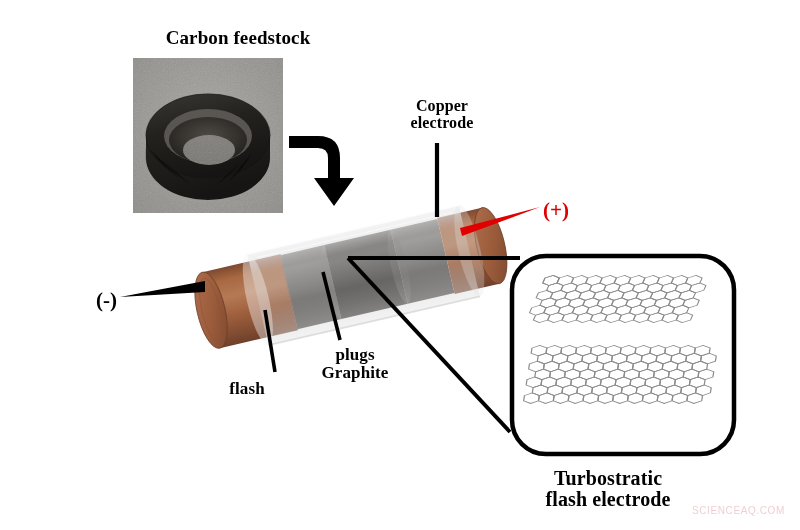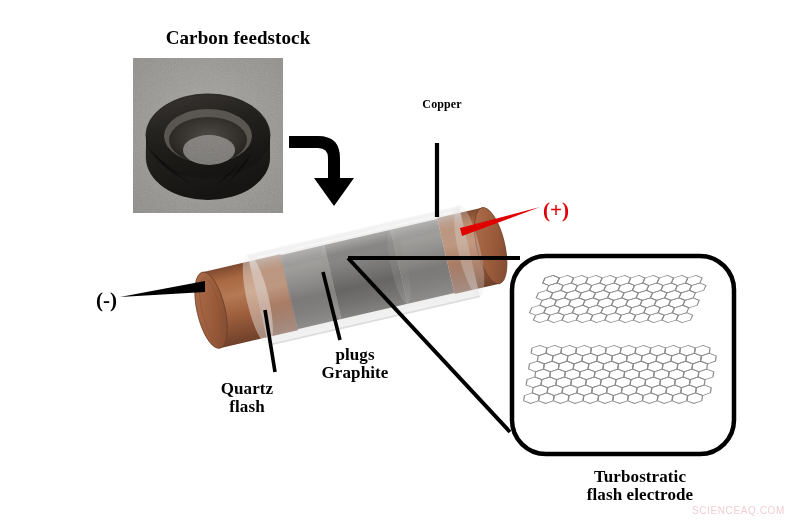--- a/index.html
+++ b/index.html
@@ -2,24 +2,24 @@
 <html><head>
 <meta charset="utf-8">
 <style>
   html,body{margin:0;padding:0;background:#fff;}
   body{width:800px;height:530px;position:relative;overflow:hidden;
        font-family:"Liberation Serif",serif;background:#ffffff;}
   #stage{position:absolute;left:0;top:0;width:800px;height:414px;}
   .lbl{position:absolute;font-family:"Liberation Serif",serif;font-weight:bold;
        color:#000;text-align:center;line-height:1.04;letter-spacing:0.1px;}
   #lbl-carbon{left:128px;top:28px;width:220px;font-size:19px;}
-  #lbl-copper{left:372px;top:98px;width:140px;font-size:12px;}
+  #lbl-copper{left:372px;top:98px;width:140px;font-size:16px;}
   #lbl-graphite{left:295px;top:346px;width:120px;font-size:17px;}
   #lbl-quartz{left:192px;top:380px;width:110px;font-size:17px;}
-  #lbl-turbo{left:540px;top:468px;width:200px;font-size:17px;}
+  #lbl-turbo{left:508px;top:468px;width:200px;font-size:20px;}
   .pol{position:absolute;font-family:"Liberation Serif",serif;font-weight:bold;font-size:21px;}
   #pol-neg{left:96px;top:288px;color:#000;}
   #pol-pos{left:543px;top:198px;color:#e00000;}
   #watermark{position:absolute;left:692px;top:505px;font-family:"Liberation Sans",sans-serif;
              font-size:10px;color:#f0cfd3;letter-spacing:0.6px;}
   #tirebox{position:absolute;left:133px;top:58px;width:150px;height:155px;overflow:hidden;}
   svg{position:absolute;left:0;top:0;}
 </style>
 </head>
 <body>
@@ -336,29 +336,29 @@
             <use href="#hexrow1" x="154" y="72"></use>
         </g>
       </g>
     </g>
   </svg>
 
   <div class="lbl" id="lbl-carbon">Carbon feedstock</div>
 
   <div class="lbl" id="lbl-copper">
     <div>Copper</div>
+    <div>electrode</div>
   </div>
 
   <div class="lbl" id="lbl-graphite">
     <div>plugs</div>
     <div>Graphite</div>
   </div>
 
   <div class="lbl" id="lbl-quartz">
-    <div>Quartz</div>
     <div>flash</div>
   </div>
 
   <div class="lbl" id="lbl-turbo">
     <div>Turbostratic</div>
     <div>flash electrode</div>
   </div>
 
   <div class="pol" id="pol-neg">(-)</div>
   <div class="pol" id="pol-pos">(+)</div>

